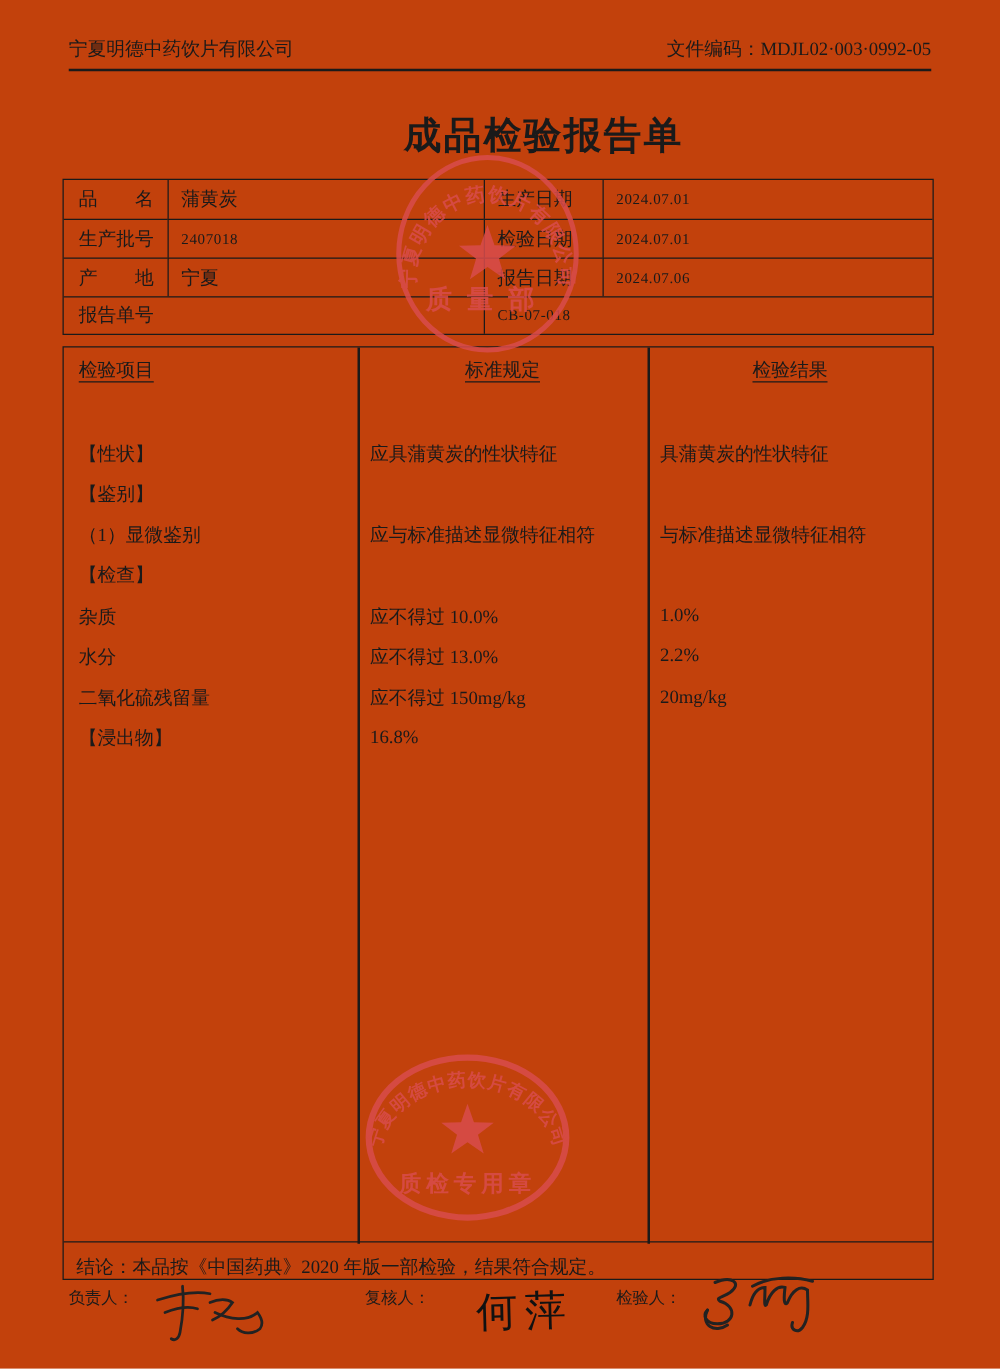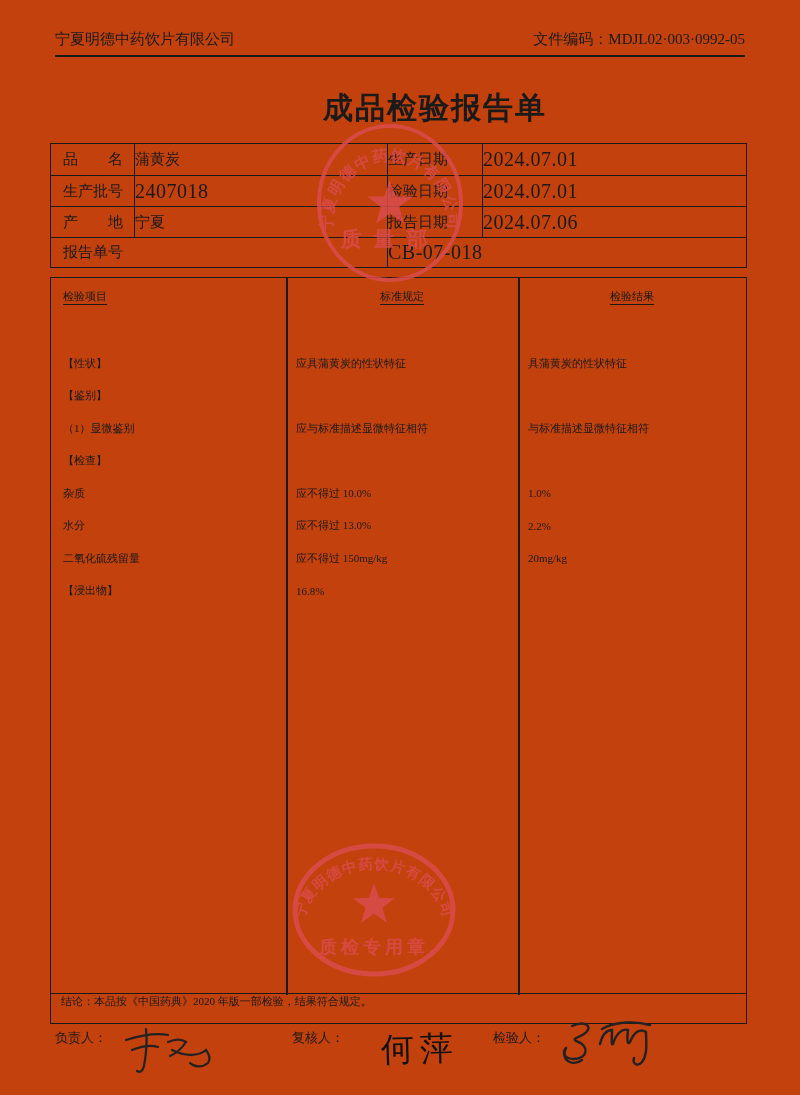--- a/index.html
+++ b/index.html
@@ -22,50 +22,50 @@
   .info-table{
     position:absolute;left:50px;top:143px;width:697px;box-sizing:border-box;
     border:1.5px solid #1a1a1a;
     display:grid;grid-template-columns:83px 253px 95px 1fr;
     grid-template-rows:31px 31px 31px 30px;
     font-size:15px;background:transparent;
   }
   .info-table .c{
     display:flex;align-items:center;box-sizing:border-box;
     border-left:1.5px solid #1a1a1a;border-top:1.5px solid #1a1a1a;
-    white-space:nowrap;overflow:hidden;
+    padding-left:10px;white-space:nowrap;overflow:hidden;
   }
   .info-table .r1{border-top:none;}
   .info-table .c1{border-left:none;padding-left:12px;}
   .info-table .span2a{grid-column:1/3;border-left:none;padding-left:12px;text-align:right;}
   .info-table .span2b{grid-column:3/5;}
-  .num{font-size:20px;letter-spacing:.5px;}
+  .num{font-size:12px;letter-spacing:.5px;}
   
   .itable{
     position:absolute;left:50px;top:277px;width:697px;height:747px;box-sizing:border-box;
-    border:1.5px solid #1a1a1a;font-size:11px;
+    border:1.5px solid #1a1a1a;font-size:15px;
   }
   .vline{position:absolute;top:0;height:717px;width:1.5px;background:#1a1a1a;}
   .v1{left:235px;} .v2{left:467px;}
   .ithead{
     display:grid;grid-template-columns:235px 232px 1fr;height:36px;align-items:center;
   }
   .ithead .h1{padding-left:12px;}
   .ithead .hc{justify-self:center;}
   .uline{text-decoration:underline;text-underline-offset:4px;}
   .irow{
     display:grid;grid-template-columns:235px 232px 1fr;height:32.5px;align-items:center;
   }
   .irow .ci{padding-left:12px;white-space:nowrap;}
   .irow .cs{padding-left:10px;white-space:nowrap;}
   .irow .cr{padding-left:10px;white-space:nowrap;}
   .first-row{margin-top:33px;}
   .conclusion{
     position:absolute;left:0;right:0;bottom:0;height:30px;box-sizing:border-box;
-    border-top:1.5px solid #1a1a1a;display:flex;align-items:flex-start;padding-left:10px;
+    border-top:1.5px solid #1a1a1a;display:flex;align-items:flex-end;padding-left:10px;
     white-space:nowrap;
   }
   
   .stamp{position:absolute;pointer-events:none;opacity:.85;}
   .stamp-top{left:314px;top:120px;}
   .stamp-bottom{left:290px;top:841px;}
   
   .sig-label{position:absolute;font-size:13px;white-space:nowrap;}
   .sig-svg{position:absolute;}
   .sig-text{

